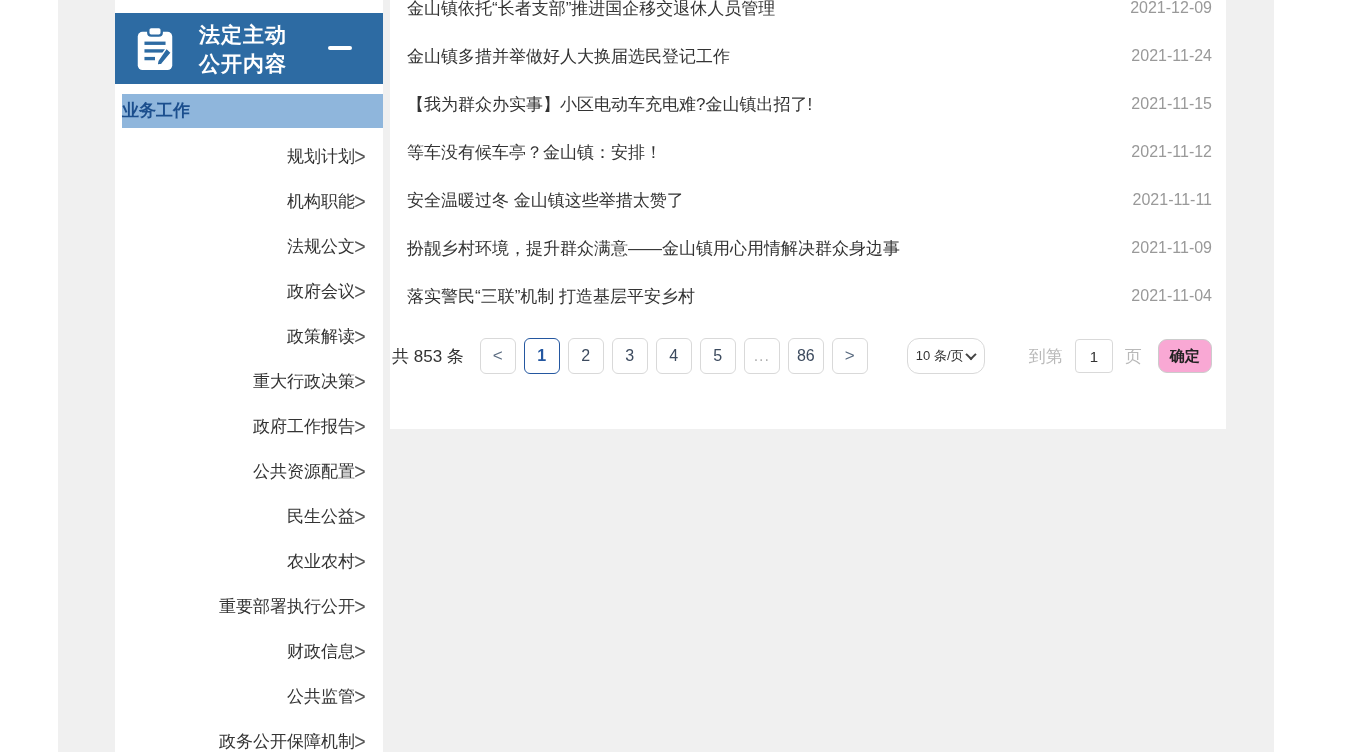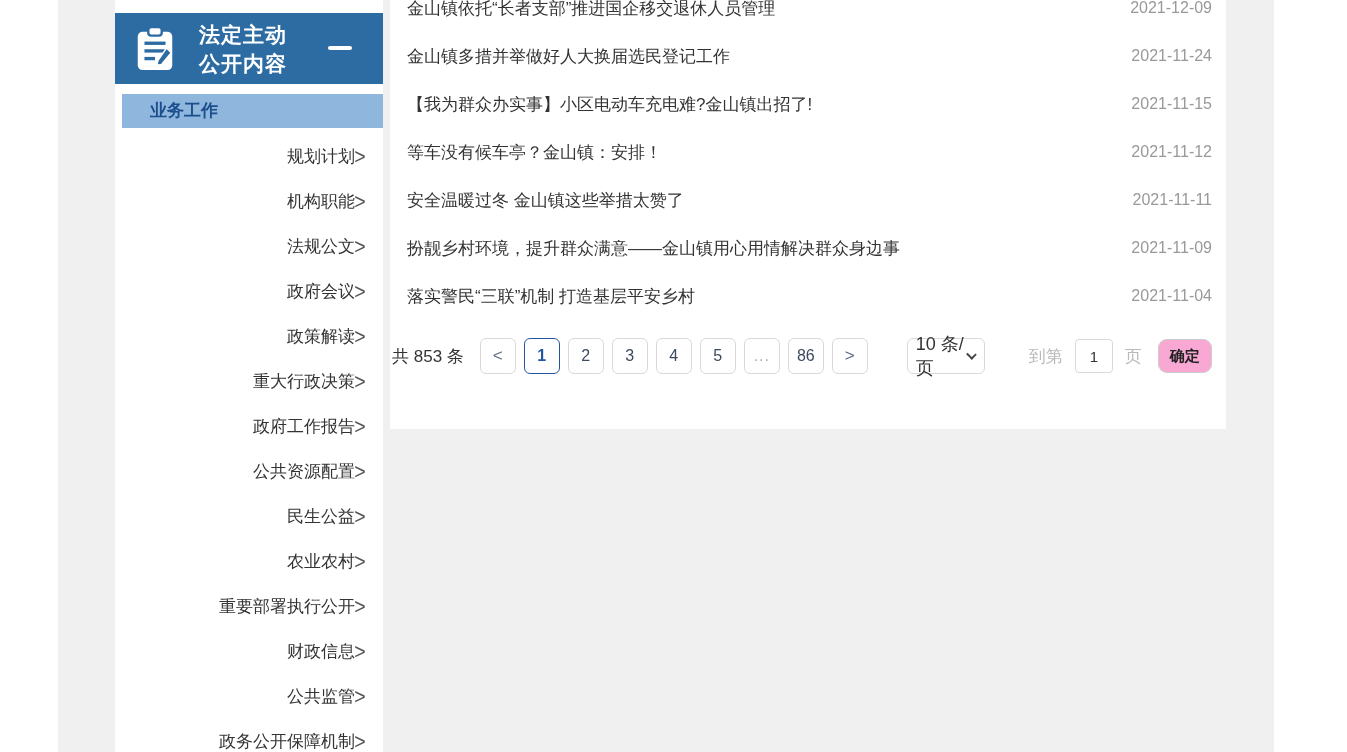--- a/index.html
+++ b/index.html
@@ -15,21 +15,21 @@
   .sidebar-header { position:relative; margin-top:13px; height:71px; background:#2d6ba3;
                     display:flex; align-items:center; }
   .sidebar-header .hd-icon { margin-left:17px; width:46px; height:48px; flex:0 0 auto; }
   .sidebar-header .hd-title { margin-left:21px; color:#ffffff; font-size:21px; font-weight:bold;
                               line-height:29px; letter-spacing:1px; }
   .collapse-bar { position:absolute; right:31px; top:33px; width:24px; height:4px;
                   background:#ffffff; border-radius:2px; }
 
   .active-item { margin:10px 0 0 7px; height:34px; width:261px; background:#8fb6dc;
                  color:#1b4e8d; font-weight:bold; font-size:17px; line-height:34px;
-                 padding-left:28px; cursor:pointer; }
+                 cursor:pointer; }
 
   ul.menu { list-style:none; margin-top:6px; }
   ul.menu li { height:45px; display:flex; align-items:center; justify-content:flex-end;
                padding:0 18px 0 35px; font-size:17px; color:#333333; cursor:pointer; }
   ul.menu .chev { color:#555555; font-size:17px; transform:scale(1.15,1.35); font-weight:400; }
 
   
   .content { position:absolute; left:390px; top:0; width:836px; height:429px;
              background:#ffffff; overflow:hidden; }
   ul.news { list-style:none; margin-top:-16px; }
@@ -43,22 +43,22 @@
   .total { font-size:17px; color:#333333; margin-right:16px; }
   button.pg { width:36px; height:36px; margin-right:8px; background:#ffffff;
               border:1px solid #d9d9d9; border-radius:6px; font-size:16px; color:#3c4a5e;
               display:flex; align-items:center; justify-content:center; cursor:pointer;
               font-family:inherit; }
   button.pg.active { border-color:#2457a0; color:#2457a0; font-weight:bold; }
   button.pg.muted  { color:#b0b0b0; letter-spacing:1px; }
   button.pg.nav    { color:#5a6b80; font-size:17px; }
 
   .page-size { margin-left:31px; width:78px; height:36px; border:1px solid #d9d9d9;
-               border-radius:6px; background:#ffffff; display:flex; align-items:center;
-               justify-content:space-between; padding:0 9px 0 8px; font-size:18px;
+               border-radius:12px; background:#ffffff; display:flex; align-items:center;
+               justify-content:space-between; padding:0 9px 0 8px; font-size:13px;
                color:#333333; cursor:pointer; }
   .page-size .caret { width:8px; height:8px; border-left:2px solid #444444;
                       border-bottom:2px solid #444444; transform:rotate(-45deg) translate(1px,-1px); }
 
   .goto-text { color:#b9b9b9; font-size:17px; }
   .goto-prefix { margin-left:44px; }
   .goto-input { margin-left:12px; width:38px; height:34px; border:1px solid #d9d9d9;
                 border-radius:4px; text-align:center; font-size:15px; color:#333333;
                 font-family:inherit; }
   .goto-suffix { margin-left:12px; }

